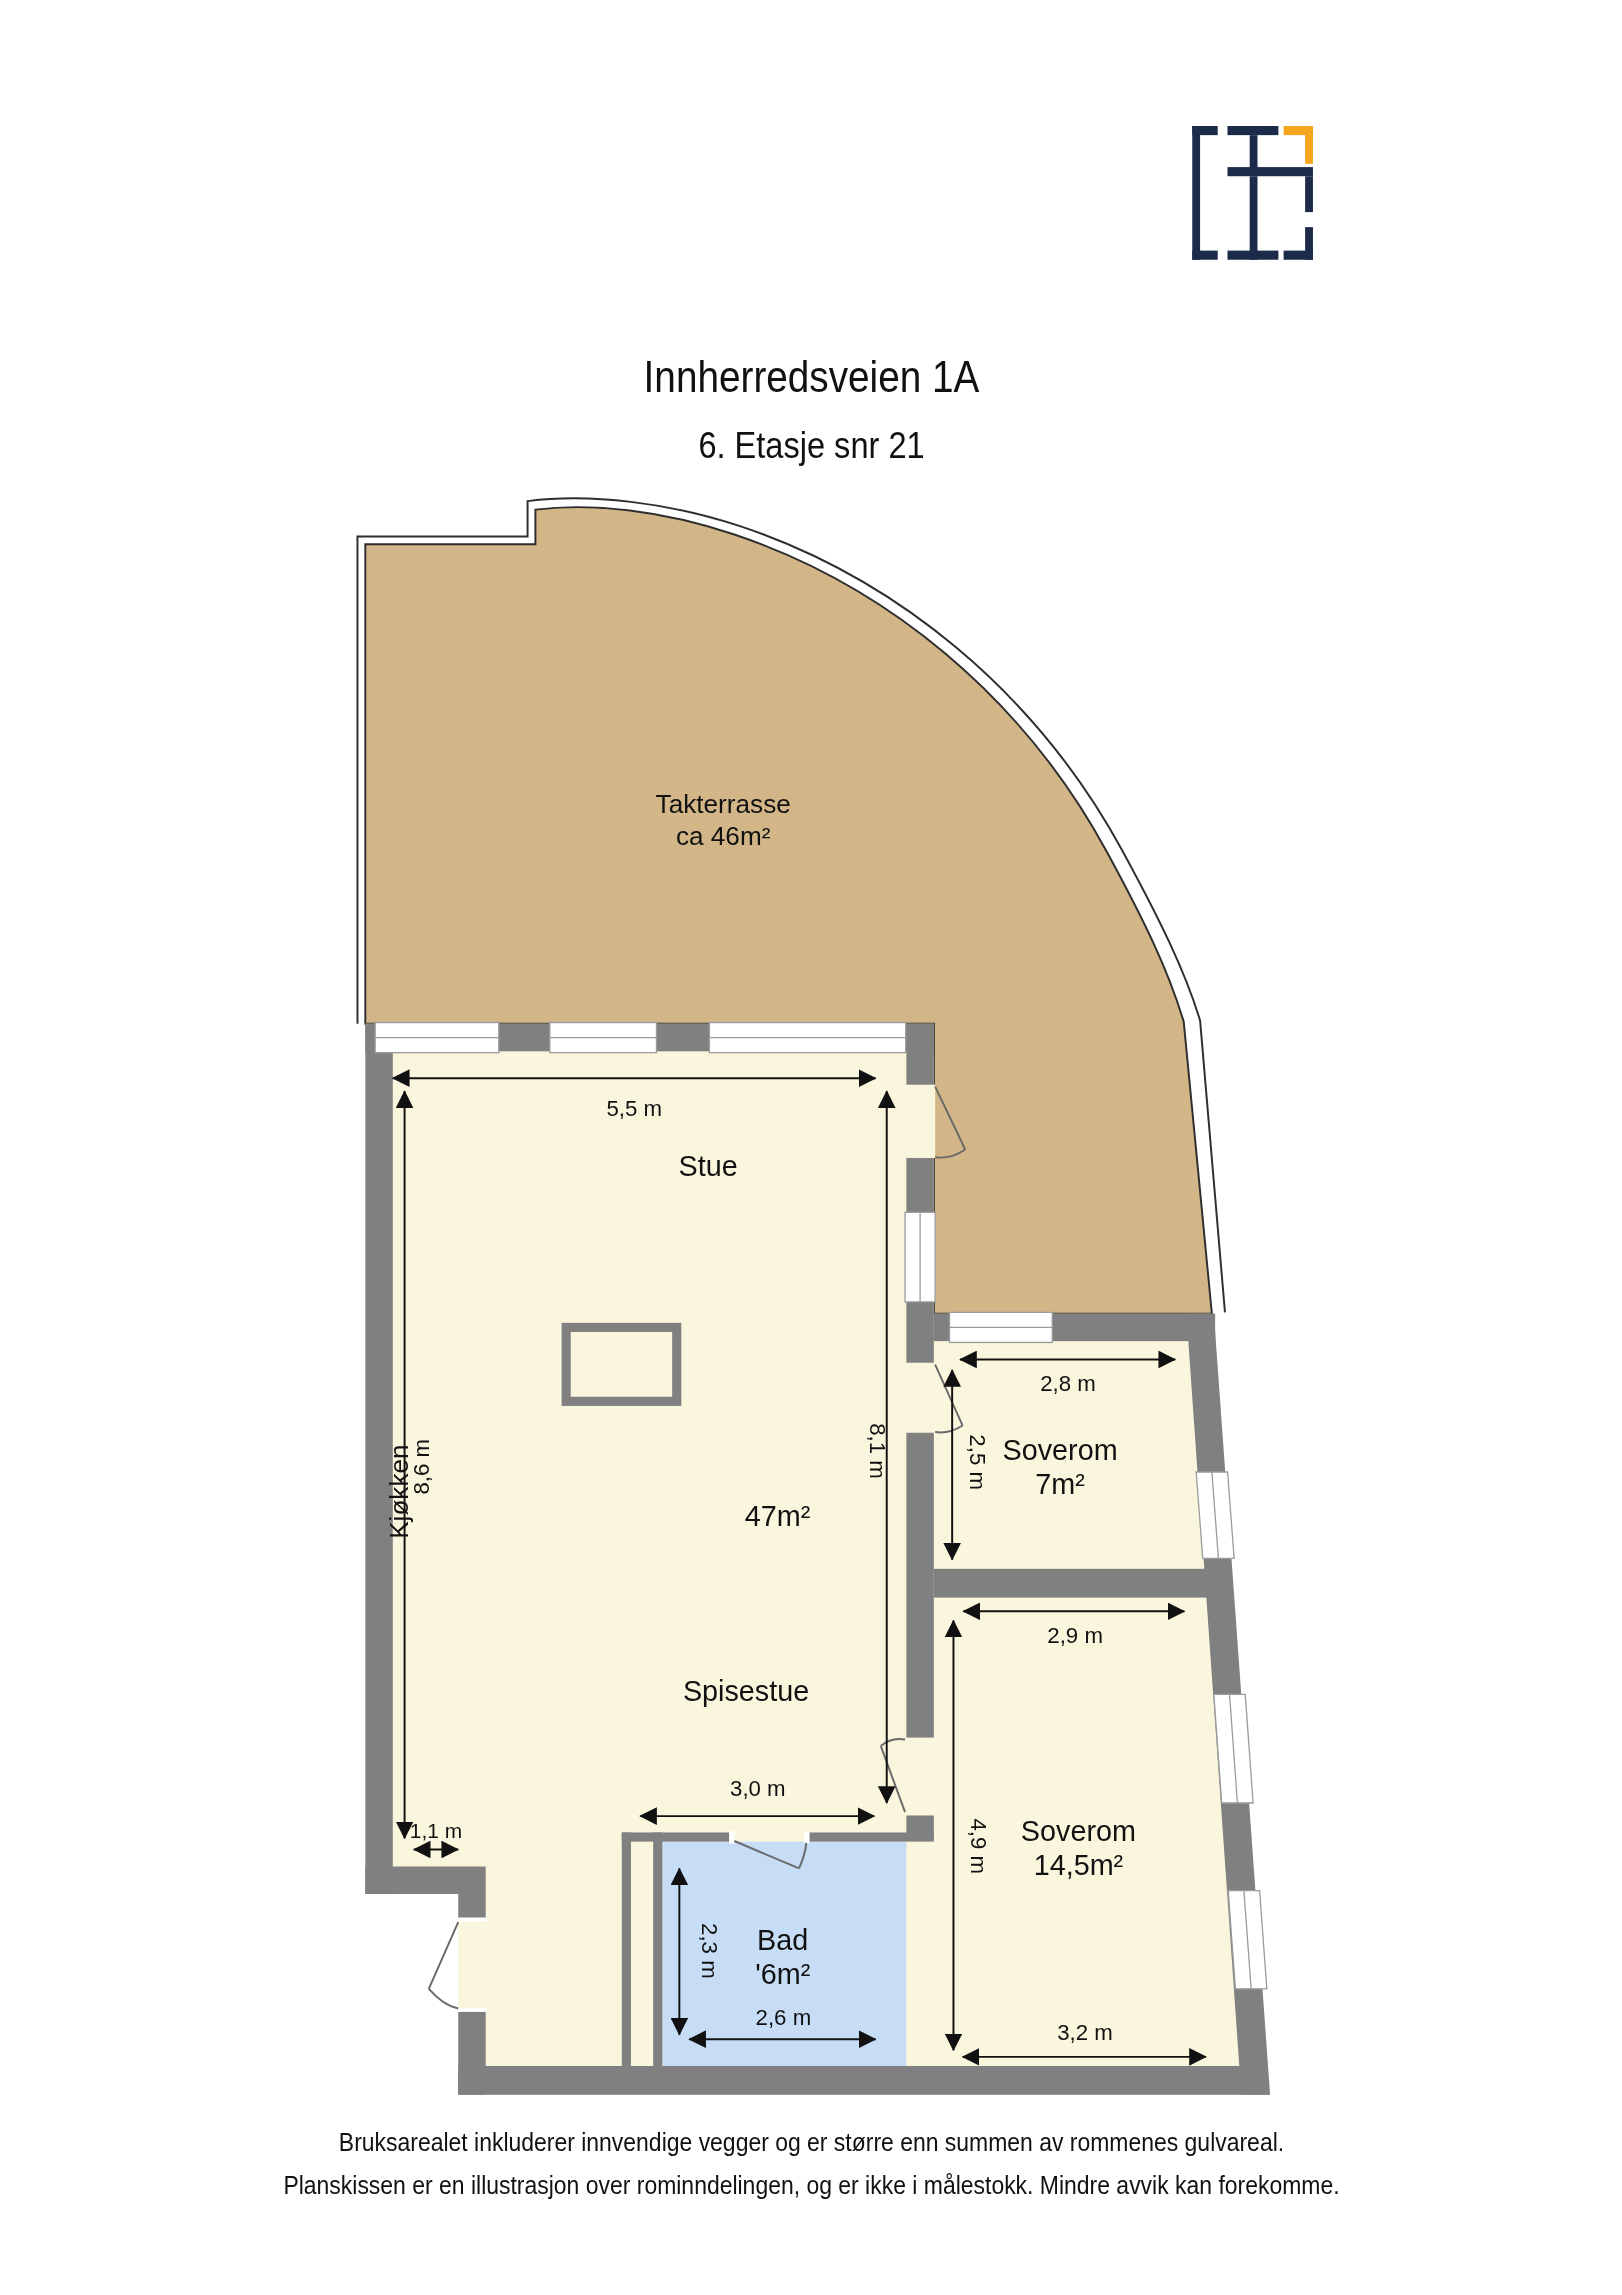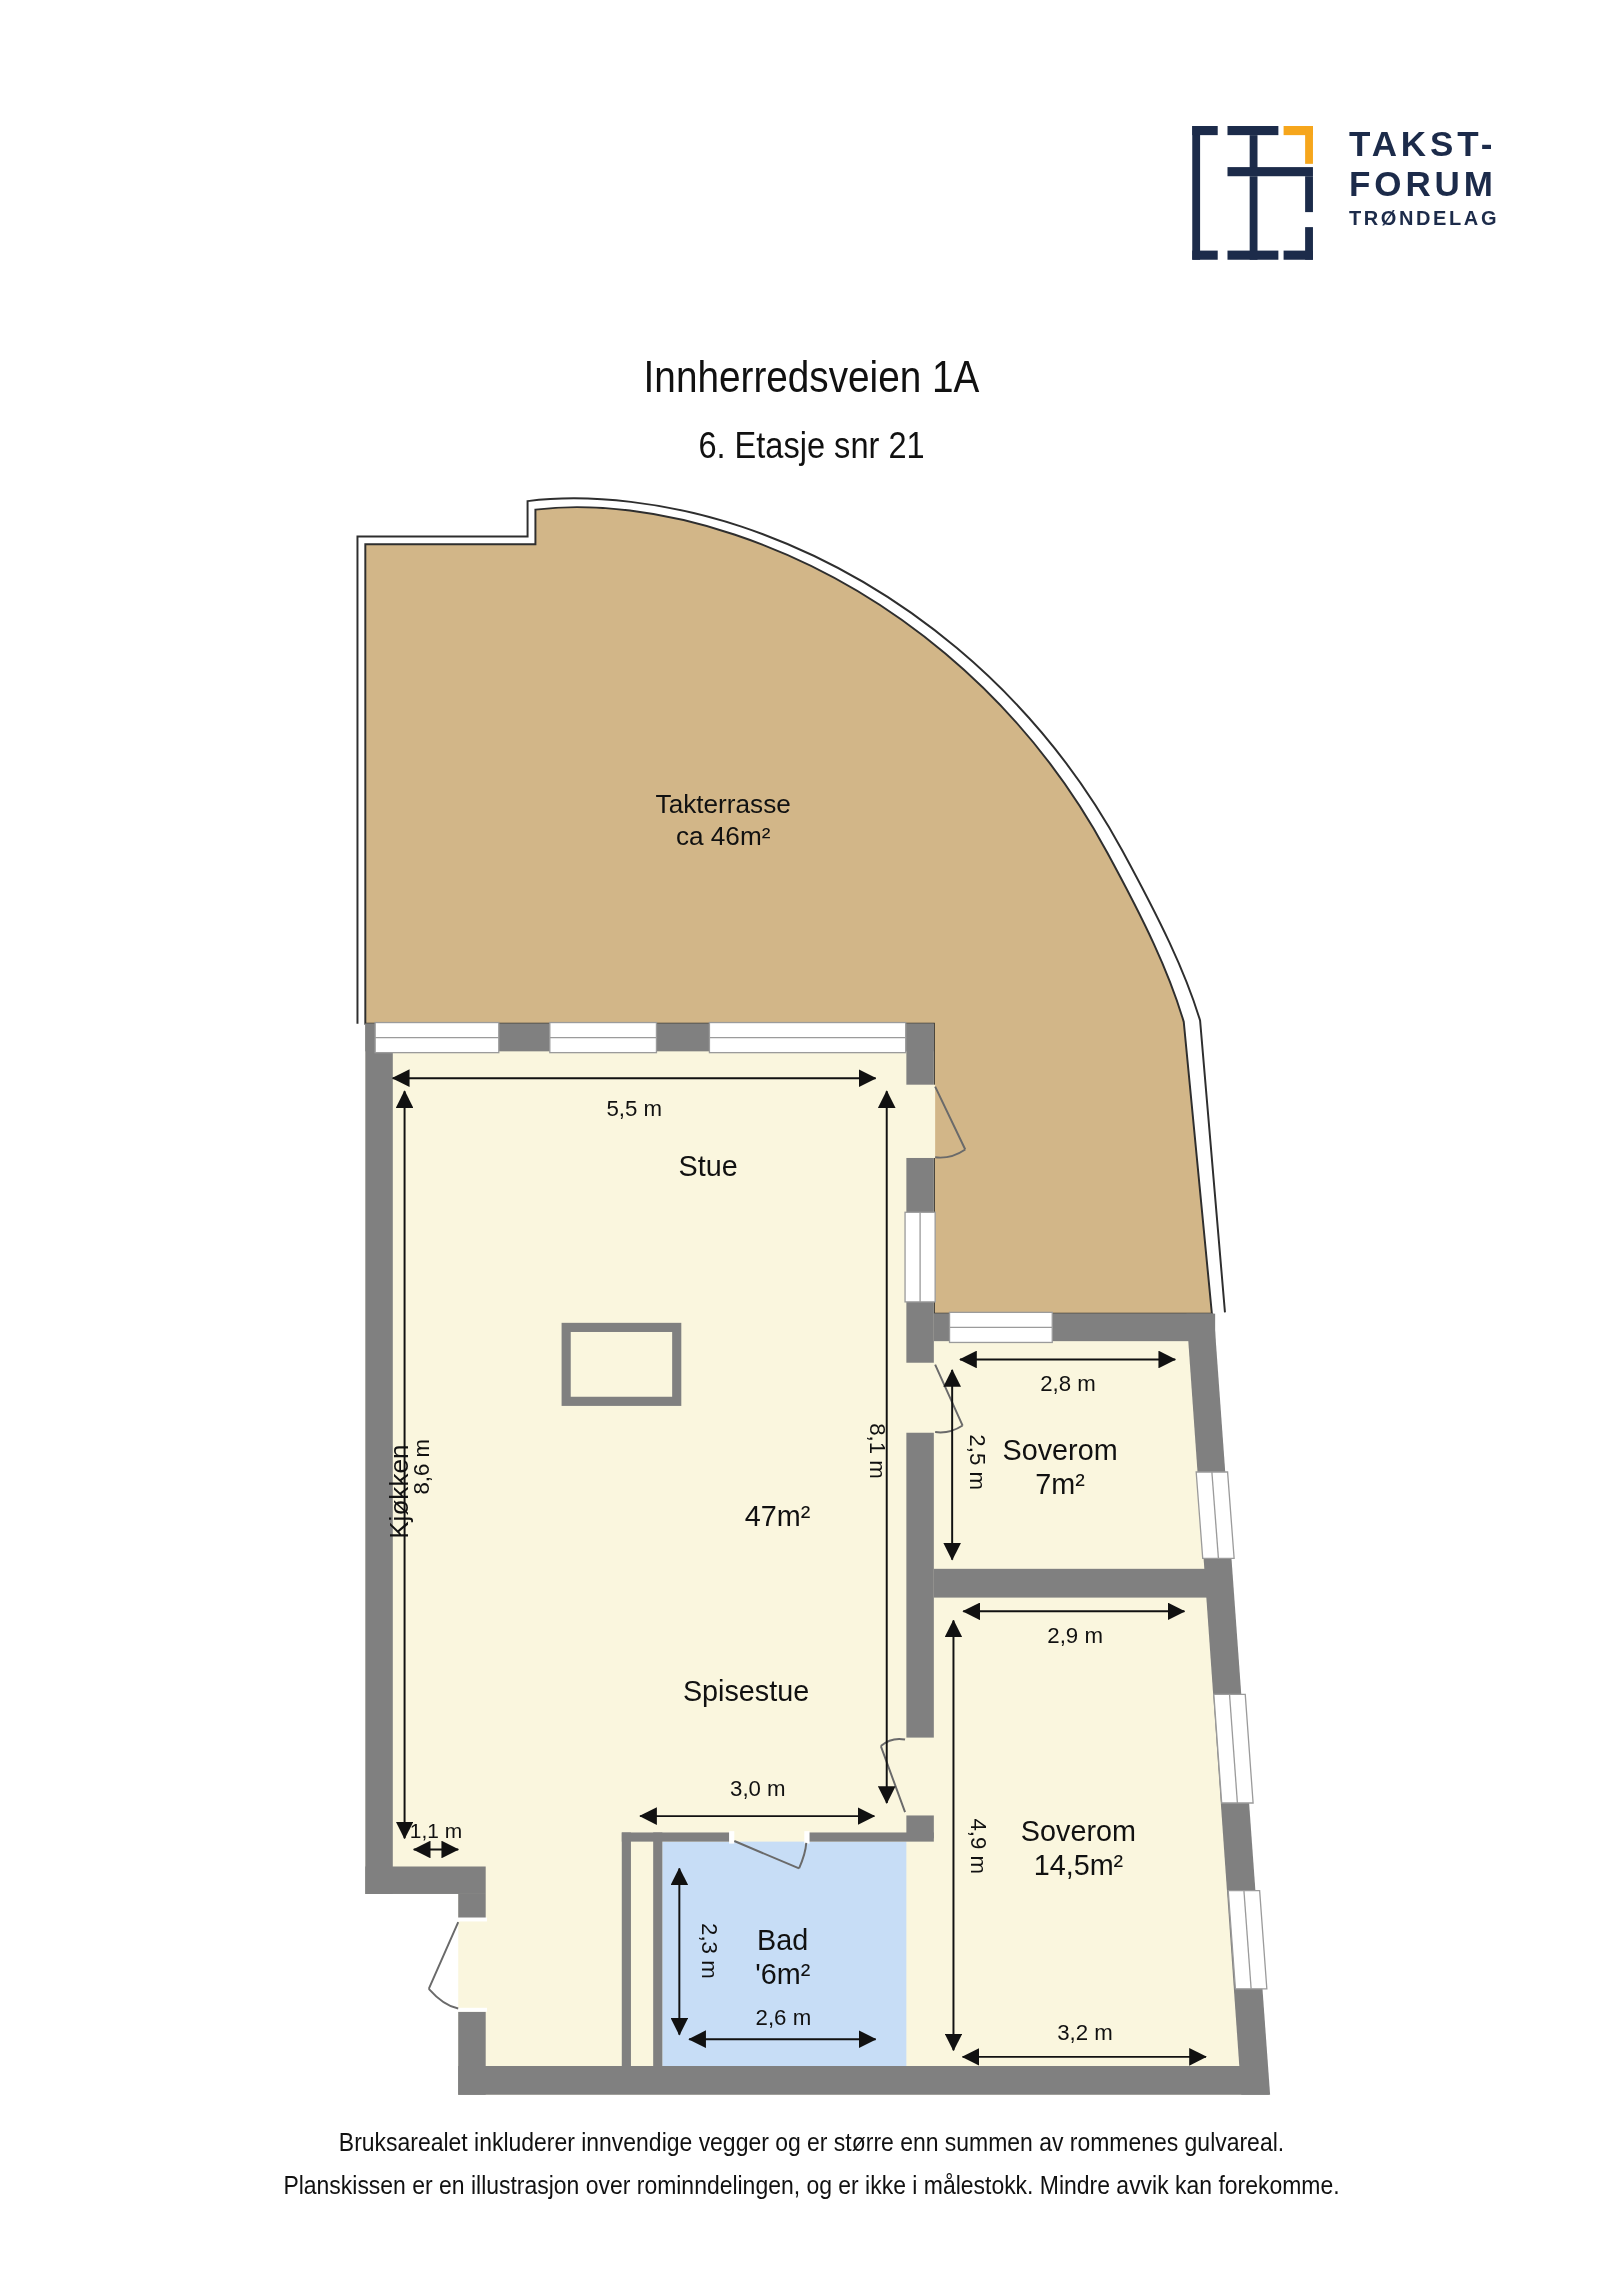--- a/index.html
+++ b/index.html
@@ -179,25 +179,20 @@
         <rect x="54" y="191" width="78" height="14"></rect>
         <rect x="173" y="77" width="12" height="55"></rect>
         <rect x="173" y="155" width="12" height="50"></rect>
         <rect x="140" y="191" width="45" height="14"></rect>
       </g>
       <g fill="#F6A61C">
         <rect x="140" y="0" width="45" height="14"></rect>
         <rect x="173" y="0" width="12" height="58"></rect>
       </g>
     </svg>
-    <div class="words">
-      <span class="logo-word">TAKST-</span>
-      <span class="logo-word">FORUM</span>
-      <span class="logo-word small">TRØNDELAG</span>
-    </div>
   </div>
 
   <div id="main-title" class="title-line">Innherredsveien 1A</div>
   <div id="sub-title" class="title-line">6. Etasje snr 21</div>
 
   <div id="footer-line1">Bruksarealet inkluderer innvendige vegger og er større enn summen av rommenes gulvareal.</div>
   <div id="footer-line2">Planskissen er en illustrasjon over rominndelingen, og er ikke i målestokk. Mindre avvik kan forekomme.</div>
 
 </div>
 

